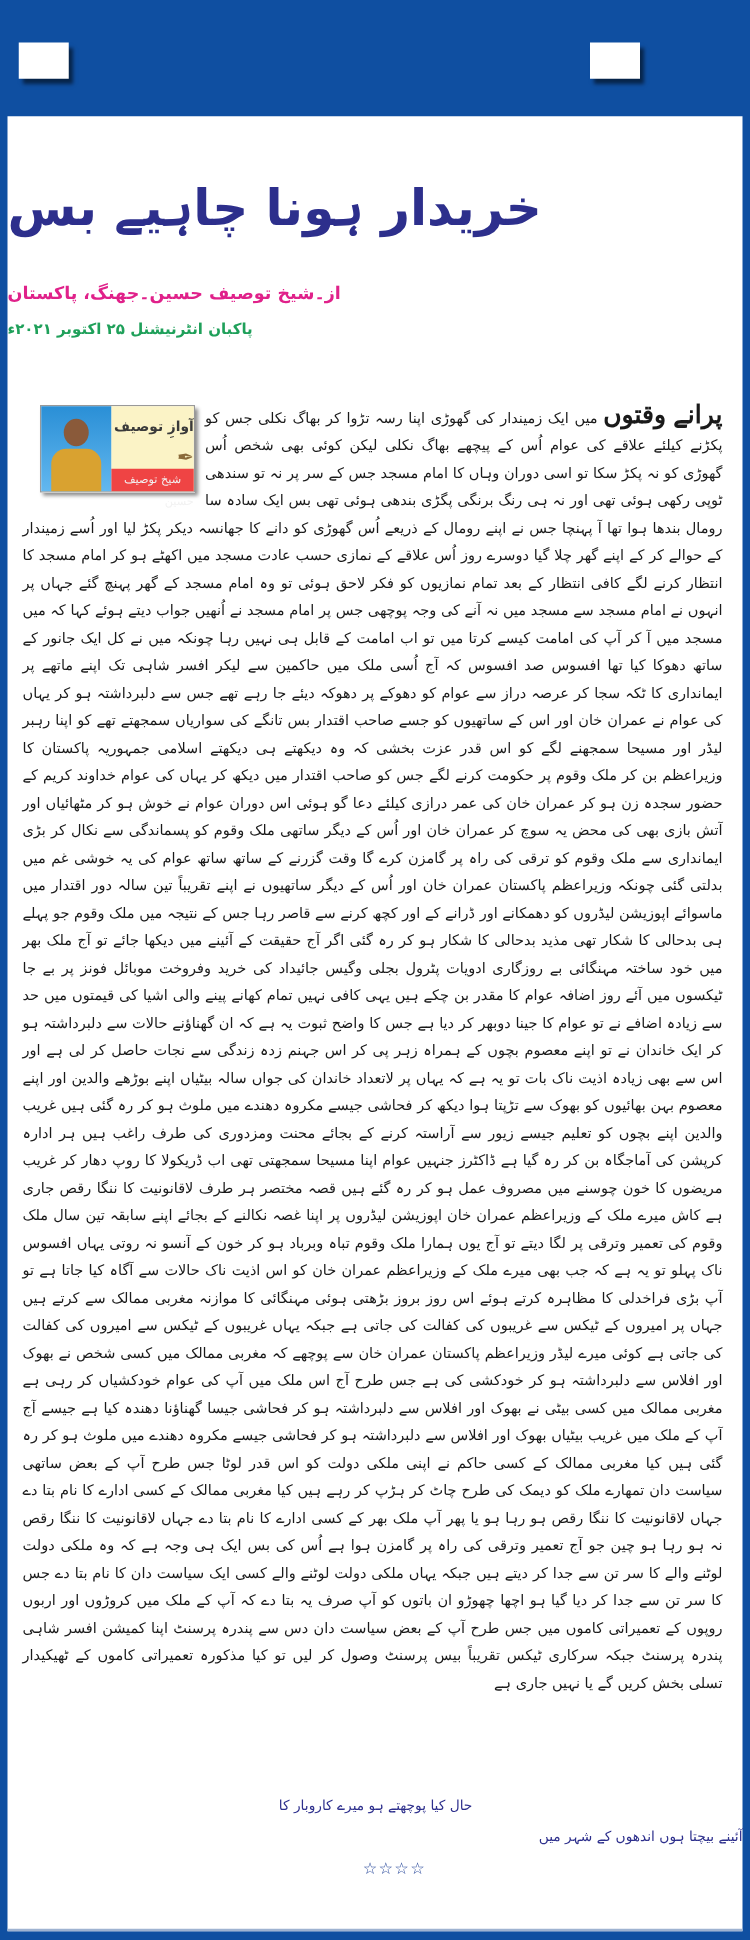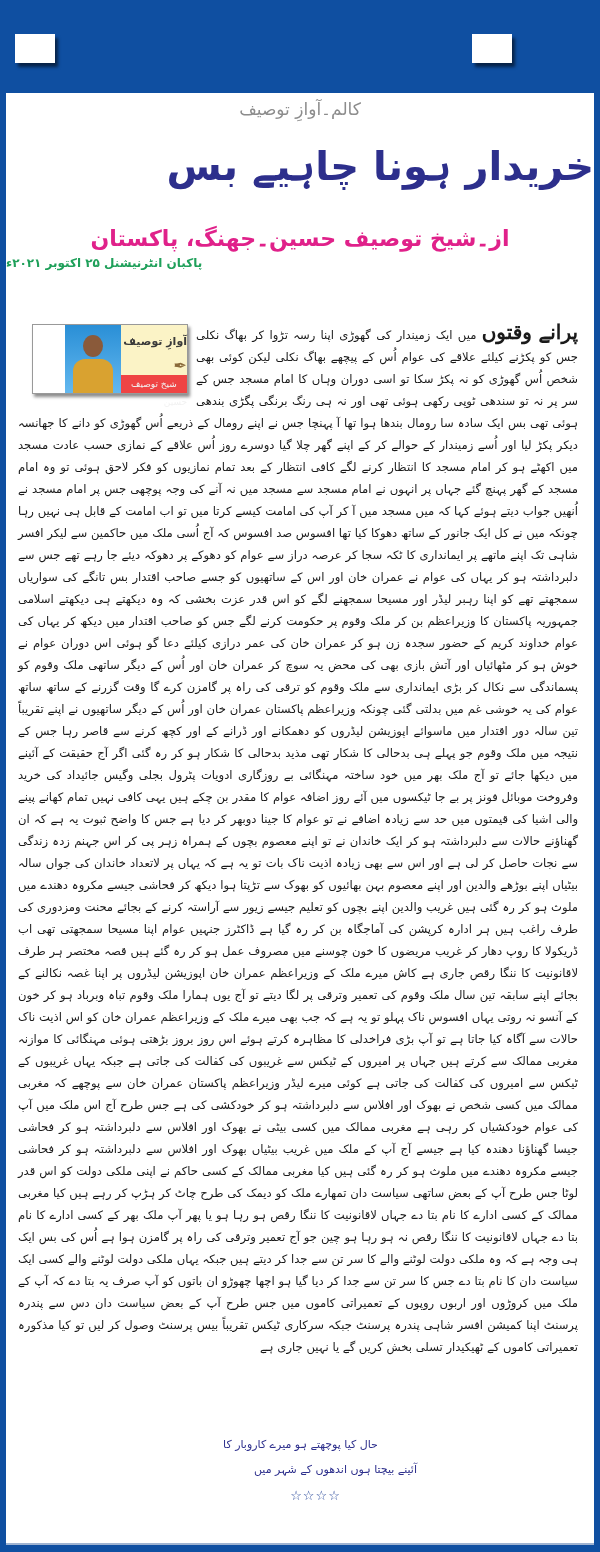--- a/index.html
+++ b/index.html
@@ -2,47 +2,46 @@
 <html><head>
 <meta charset="utf-8">
 <style>
   html, body { margin: 0; padding: 0; }
   body { width: 600px; height: 1552px; background: #0f4fa1; position: relative; overflow: hidden; font-family: "DejaVu Sans", sans-serif; }
   .corner-square { position: absolute; top: 34px; width: 40px; height: 29px; background: #ffffff; box-shadow: 3px 4px 3px rgba(0,0,0,0.55); }
   .corner-left { left: 15px; }
   .corner-right { left: 472px; }
   .content { position: absolute; left: 6px; top: 93px; width: 588px; height: 1450px; background: #ffffff; border-bottom: 2px solid #9fb3d1; }
   .kicker { position: absolute; top: 6px; left: 0; right: 0; text-align: center; direction: rtl; font-size: 17px; color: #8c8c8c; }
-  .headline { position: absolute; top: 50px; left: 0; right: 0; text-align: right; direction: rtl; font-size: 40px; font-weight: bold; color: #2d2f8c; letter-spacing: -1px; }
-  .byline { position: absolute; top: 133px; left: 0; right: 0; text-align: center; direction: rtl; font-size: 22px; font-weight: bold; color: #e0218a; }
+  .headline { position: absolute; top: 50px; left: 0; right: 0; text-align: left; direction: rtl; font-size: 40px; font-weight: bold; color: #2d2f8c; letter-spacing: -1px; }
+  .byline { position: absolute; top: 133px; left: 0; right: 0; text-align: left; direction: rtl; font-size: 14px; font-weight: bold; color: #e0218a; }
   .publine { position: absolute; top: 163px; left: 0; right: 0; text-align: left; direction: rtl; font-size: 12px; font-weight: bold; color: #1fa05a; }
   .body { position: absolute; top: 228px; left: 12px; width: 560px; direction: rtl; text-align: justify; text-align-last: right; font-size: 11.6px; line-height: 22px; color: #1a1a1a; }
   .body p { margin: 0; }
   .body .lead { font-size: 20px; font-weight: bold; font-family: Liberation Serif, serif; }
-  .inline-photo { float: left; width: 122px; height: 68px; margin: 3px 8px 2px 14px; display: flex; border: 1px solid #999; box-shadow: 2px 3px 3px rgba(0,0,0,0.45); padding-left: 32px; }
+  .inline-photo { float: left; width: 122px; height: 68px; margin: 3px 8px 2px 14px; display: flex; border: 1px solid #999; box-shadow: 2px 3px 3px rgba(0,0,0,0.45); }
   .photo-portrait { width: 56px; height: 100%; background: linear-gradient(#2a8fd6, #63b8ef); position: relative; }
   .photo-head { position: absolute; left: 18px; top: 10px; width: 20px; height: 22px; border-radius: 50%; background: #8a5a3a; }
   .photo-body { position: absolute; left: 8px; top: 34px; width: 40px; height: 34px; background: #d9a230; border-radius: 12px 12px 0 0; }
   .photo-brand { flex: 1; background: #fbf3c6; position: relative; direction: rtl; text-align: center; }
   .brand-title { display: block; font-size: 11px; font-weight: bold; color: #3a3a3a; margin-top: 6px; }
   .brand-pen { display: block; font-size: 16px; color: #8a6a3a; margin-top: 2px; }
   .brand-name { position: absolute; bottom: 0; left: 0; right: 0; height: 18px; background: #ef4444; color: #f2f2f2; font-size: 9px; line-height: 18px; }
   .poem { position: absolute; top: 1345px; left: 0; right: 0; direction: rtl; color: #2d2f8c; font-size: 11px; padding-left: 31px; }
   .poem-line-1 { text-align: center; margin-right: 30px; }
-  .poem-line-2 { text-align: center; margin-top: 12px; margin-left: 40px; }
+  .poem-line-2 { margin-top: 12px; margin-left: 40px; }
   .stars { text-align: center; margin-top: 12px; color: #2d4c9c; font-size: 13px; letter-spacing: 1px; }
 </style>
 </head>
 <body>
 
 <div class="corner-square corner-left"></div>
 <div class="corner-square corner-right"></div>
 
 <div class="content">
-  <div class="kicker">کالم۔آوازِ توصیف</div>
   <div class="headline">خریدار ہونا چاہیے بس</div>
   <div class="byline">از۔شیخ توصیف حسین۔جھنگ، پاکستان</div>
   <div class="publine">پاکبان انٹرنیشنل ۲۵ اکتوبر ۲۰۲۱ء</div>
 
   <div class="body">
     <div class="inline-photo">
       <div class="photo-brand">
         <span class="brand-title">آوازِ توصیف</span>
         <span class="brand-pen">✒</span>
         <span class="brand-name">شیخ توصیف حسین</span>

